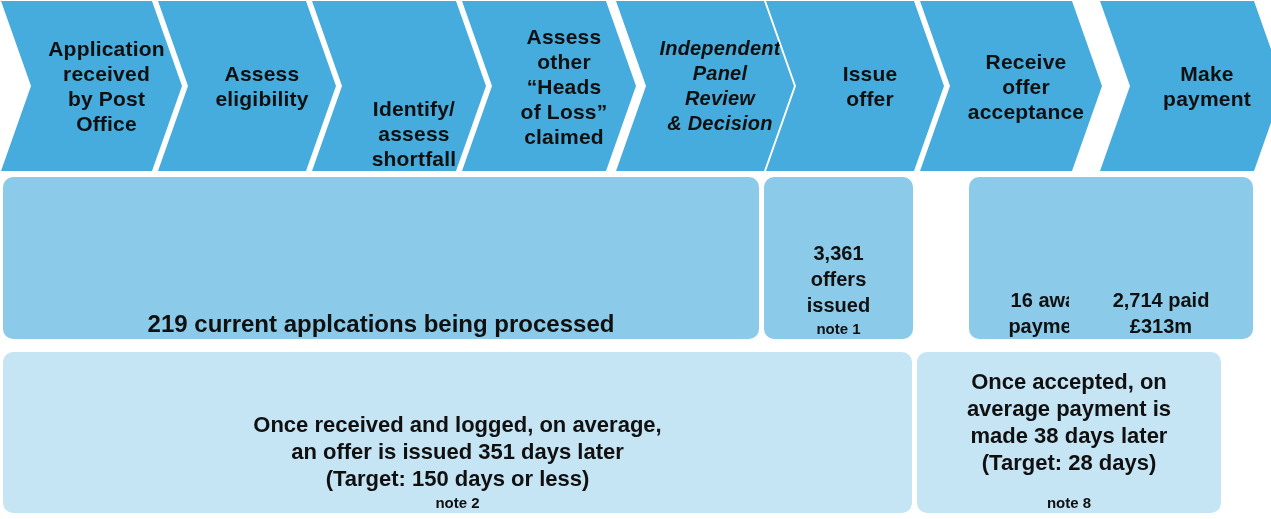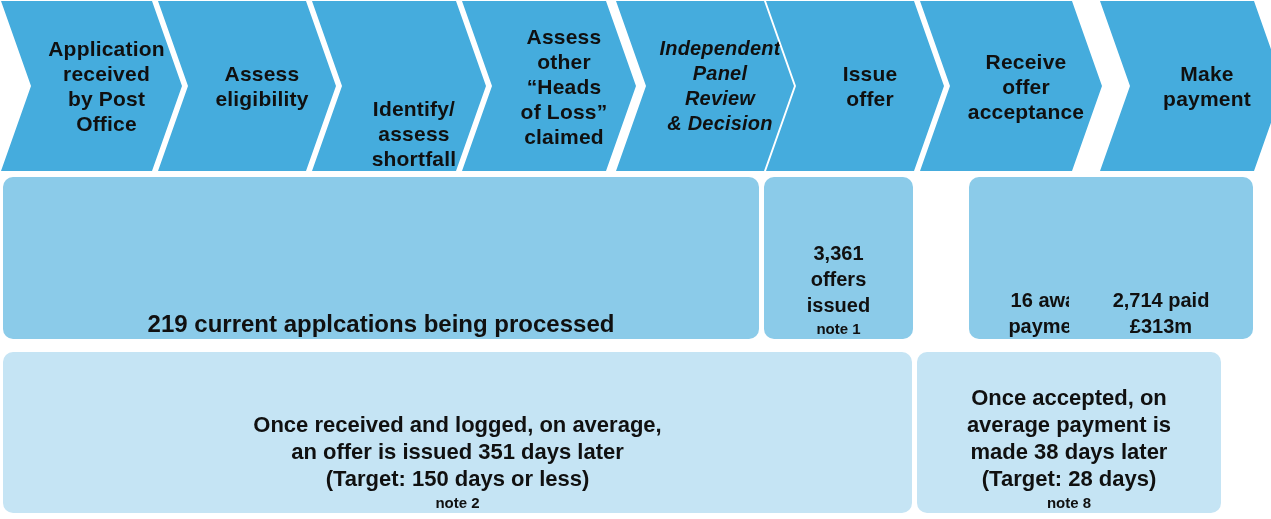--- a/index.html
+++ b/index.html
@@ -120,21 +120,21 @@
     <div class="small-text">2,714 paid
 £313m</div>
   </div>
 
   <div class="box row3" style="left:3px; width:909px;">
     <div class="timing-text">Once received and logged, on average,
 an offer is issued 351 days later
 (Target: 150 days or less)</div>
     <div class="note">note 2</div>
   </div>
-  <div class="box row3" style="left:917px; width:304px;">
+  <div class="box row3" style="left:917px; width:304px;gap:16px;">
     <div class="timing-text">Once accepted, on
 average payment is
 made 38 days later
 (Target: 28 days)</div>
     <div class="note">note 8</div>
   </div>
 
 </div>
 
 </body></html>

